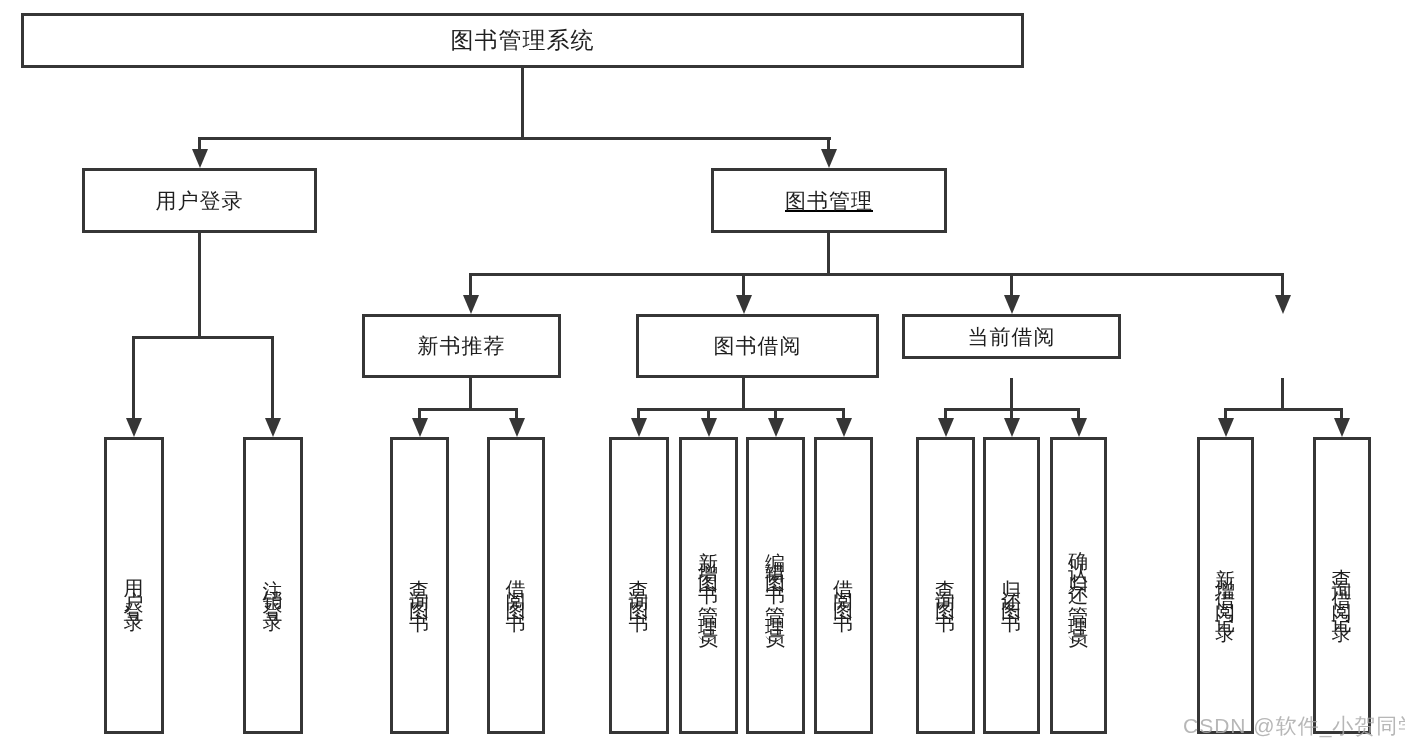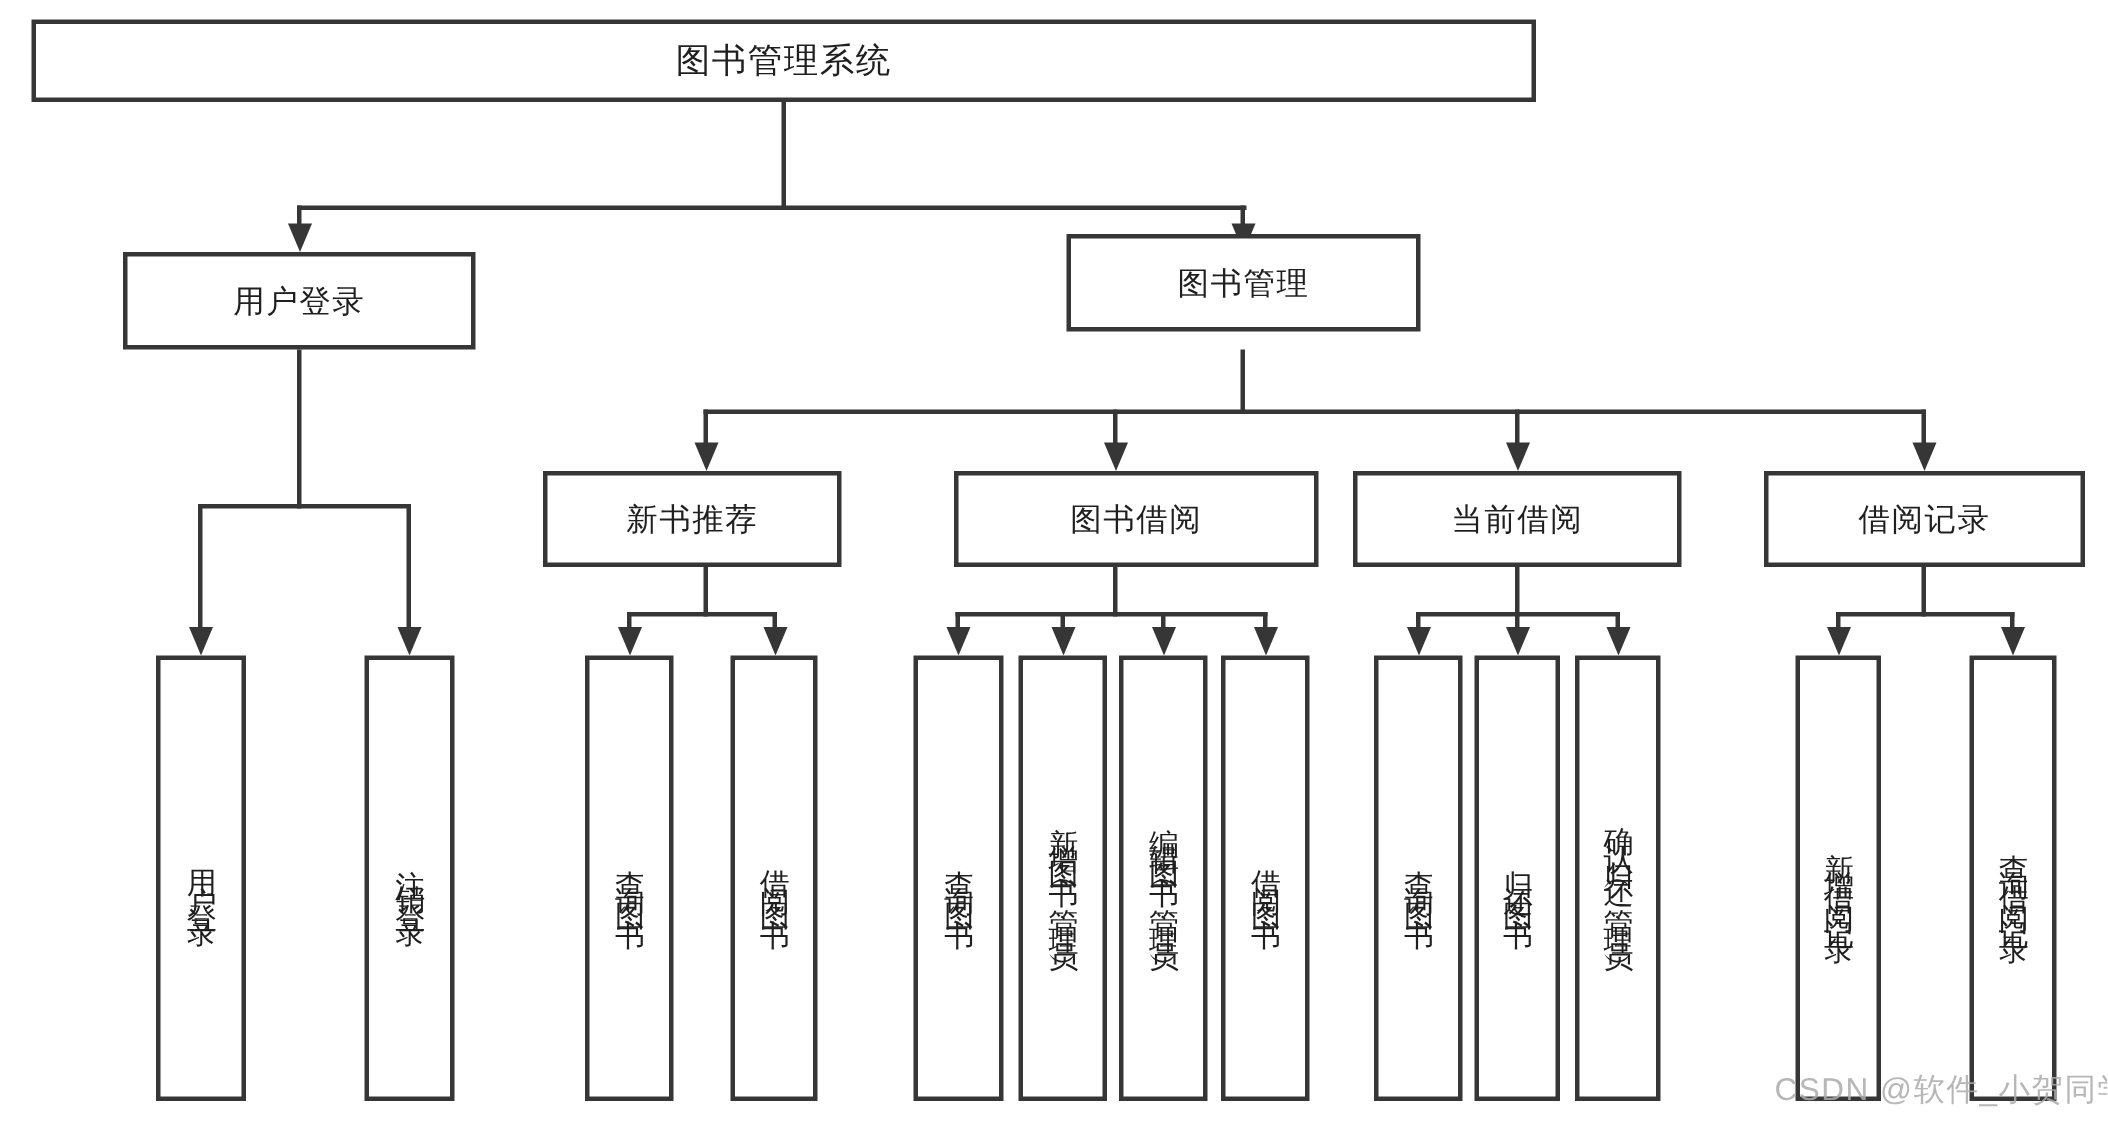--- a/index.html
+++ b/index.html
@@ -68,21 +68,21 @@
   <div class="line" style="left:198px; top:137px; width:633px; height:3px;"></div>
 
   <div class="line" style="left:198px; top:137px; width:3px; height:16px;"></div>
   <div class="arr" style="left:192px; top:149px;"></div>
   <div class="line" style="left:827px; top:137px; width:3px; height:16px;"></div>
   <div class="arr" style="left:821px; top:149px;"></div>
 
   <div class="box" style="left:82px; top:168px; width:235px; height:65px;">
     <span class="hlabel">用户登录</span>
   </div>
-  <div class="box" style="left:711px; top:156px; width:236px; height:65px;">
+  <div class="box" style="left:711px; top:168px; width:236px; height:65px;text-decoration:underline;">
     <span class="hlabel">图书管理</span>
   </div>
 
   <div class="line" style="left:198px; top:233px; width:3px; height:106px;"></div>
   <div class="line" style="left:132px; top:336px; width:142px; height:3px;"></div>
   <div class="line" style="left:132px; top:336px; width:3px; height:85px;"></div>
   <div class="arr" style="left:126px; top:418px;"></div>
   <div class="line" style="left:271px; top:336px; width:3px; height:85px;"></div>
   <div class="arr" style="left:265px; top:418px;"></div>
 
@@ -96,25 +96,22 @@
   <div class="arr" style="left:1004px; top:295px;"></div>
   <div class="line" style="left:1281px; top:273px; width:3px; height:26px;"></div>
   <div class="arr" style="left:1275px; top:295px;"></div>
 
   <div class="box" style="left:362px; top:314px; width:199px; height:64px;">
     <span class="hlabel">新书推荐</span>
   </div>
   <div class="box" style="left:636px; top:314px; width:243px; height:64px;">
     <span class="hlabel">图书借阅</span>
   </div>
-  <div class="box" style="left:902px; top:314px; width:219px; height:64px;">
+  <div class="box" style="left:902px; top:314px; width:219px; height:45px;">
     <span class="hlabel">当前借阅</span>
-  </div>
-  <div class="box" style="left:1176px; top:314px; width:214px; height:64px;">
-    <span class="hlabel">借阅记录</span>
   </div>
 
   <div class="line" style="left:469px; top:378px; width:3px; height:33px;"></div>
   <div class="line" style="left:418px; top:408px; width:100px; height:3px;"></div>
   <div class="line" style="left:418px; top:408px; width:3px; height:14px;"></div>
   <div class="arr" style="left:412px; top:418px;"></div>
   <div class="line" style="left:515px; top:408px; width:3px; height:14px;"></div>
   <div class="arr" style="left:509px; top:418px;"></div>
 
   <div class="line" style="left:742px; top:378px; width:3px; height:33px;"></div>

